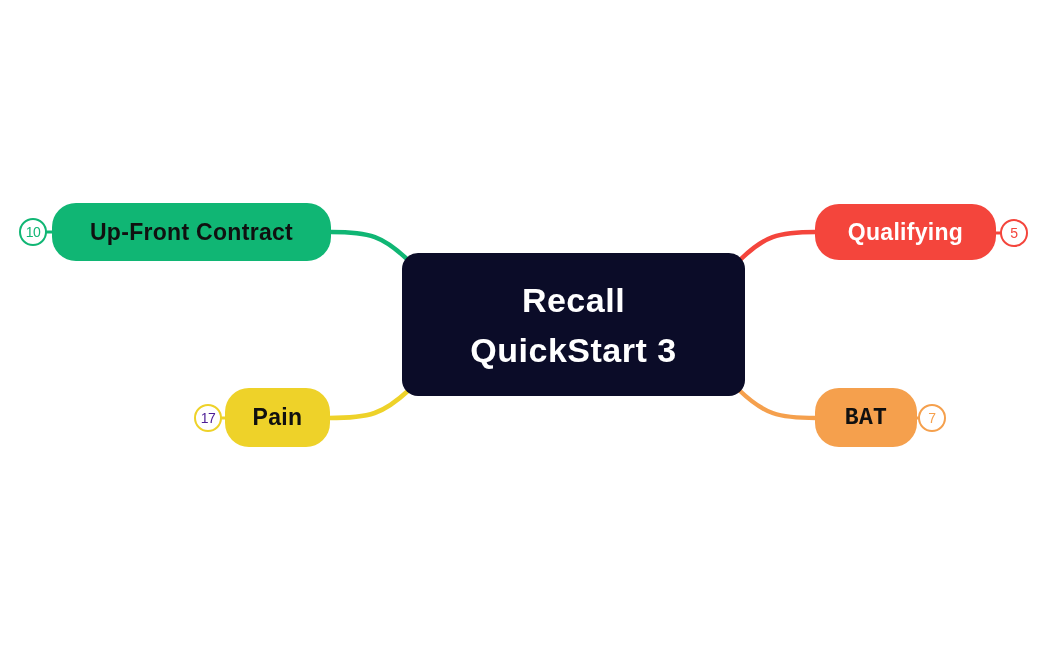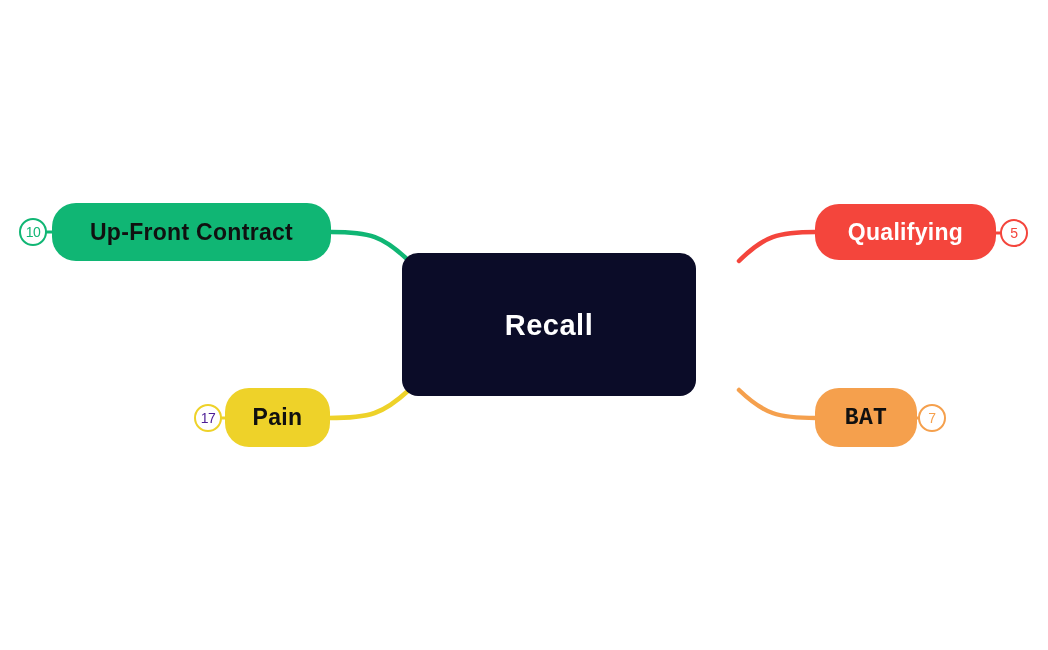--- a/index.html
+++ b/index.html
@@ -29,25 +29,25 @@
     justify-content: center;
     box-sizing: border-box;
     border-radius: 24px;
     font-weight: bold;
     cursor: pointer;
     white-space: nowrap;
   }
   .root-node {
     left: 402px;
     top: 253px;
-    width: 294px;
+    width: 343px;
     height: 143px;
     border-radius: 16px;
     flex-direction: column;
-    font-size: 29px;
+    font-size: 34px;
     line-height: 50px;
     letter-spacing: 0.5px;
     text-align: center;
   }
   .branch-node {
     font-size: 23px;
     letter-spacing: 0.3px;
   }
   .node-upfront   { left: 52px;  top: 203px; width: 279px; height: 58px; }
   .node-qualifying{ left: 815px; top: 204px; width: 181px; height: 56px; }
@@ -86,20 +86,21 @@
     <path d="M 739 390 C 764 414 778 418 816 418" fill="none" stroke-width="4.5" stroke-linecap="round" stroke="#f5a04d"></path>
 
     <path d="M 45 232 L 54 232" fill="none" stroke-width="3" stroke="#10b674"></path>
     <path d="M 994 233 L 1002 233" fill="none" stroke-width="3" stroke="#f4453c"></path>
     <path d="M 220 418 L 227 418" fill="none" stroke-width="3" stroke="#eed229"></path>
     <path d="M 915 418 L 920 418" fill="none" stroke-width="3" stroke="#f5a04d"></path>
   </svg>
 
   <div class="node root-node" style="background-color: rgb(11, 12, 40); color: rgb(255, 255, 255);">
     <div>Recall</div>
+    <div>QuickStart 3</div>
   </div>
 
   <div class="node branch-node node-upfront" style="background-color: rgb(16, 182, 116); color: rgb(16, 16, 16);">
     <span>Up-Front Contract</span>
   </div>
 
   <div class="node branch-node node-qualifying" style="background-color: rgb(244, 69, 60); color: rgb(255, 255, 255);">
     <span>Qualifying</span>
   </div>
 

